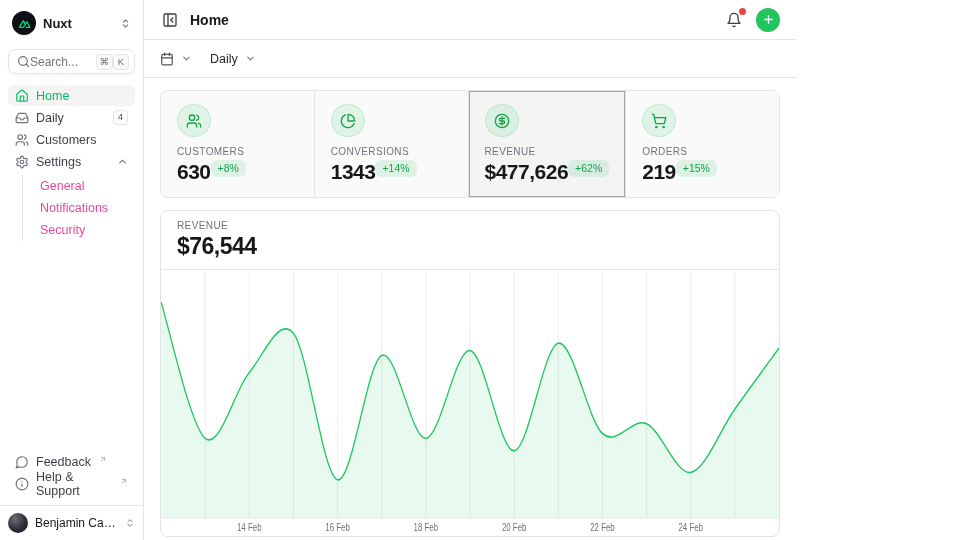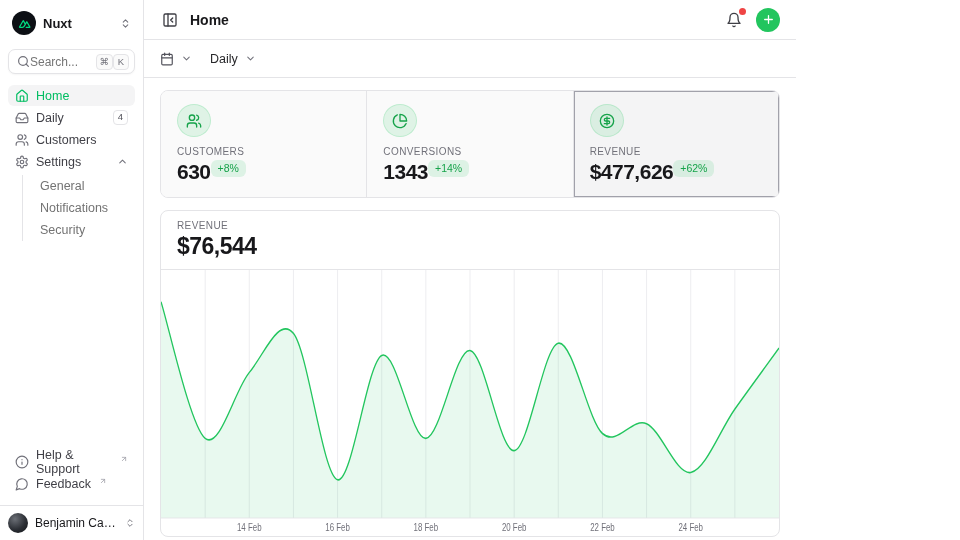--- a/index.html
+++ b/index.html
@@ -32,21 +32,21 @@
   .nav { margin-top:11px; display:flex; flex-direction:column; }
   .nav-item { display:flex; align-items:center; gap:7px; padding:3px 7px; border-radius:6px;
     font-size:12.5px; color:#3f3f46; cursor:pointer; height:21px; margin-bottom:1px; }
   .nav-item .nicon { color:#71717a; display:flex; flex:none; }
   .nav-item.active { background:#f4f4f5; color:#00bd62; font-weight:500; }
   .nav-item.active .nicon { color:#00bd62; }
   .nav-badge { margin-left:auto; font-size:9.5px; color:#52525b; border:1px solid #e4e4e7;
     border-radius:4px; padding:1px 4px; line-height:1.1; background:#fff; }
   .nav-chev { margin-left:auto; color:#71717a; display:flex; }
   .subnav { border-left:1px solid #e4e4e7; margin:2px 0 0 14px; padding-left:0; display:flex; flex-direction:column; }
-  .subnav-item { font-size:12.5px; color:#737373; padding:4px 8px 4px 17px; cursor:pointer; height:21px;
+  .subnav-item { font-size:12.5px; color:#ec4899; padding:4px 8px 4px 17px; cursor:pointer; height:21px;
     display:flex; align-items:center; border-radius:6px; margin-bottom:1px; }
 
   .side-foot { display:flex; flex-direction:column; margin-bottom:2px; }
   .ext-arrow { color:#a1a1aa; display:flex; margin-left:1px; margin-bottom:6px; }
   .user-row { border-top:1px solid #e4e4e7; padding:7px 8px; display:flex; align-items:center; gap:7px; cursor:pointer; }
   .avatar { width:20px; height:20px; border-radius:50%; flex:none;
     background:radial-gradient(circle at 35% 30%, #6b6f76 0%, #2c2f35 55%, #101215 100%); }
   .user-name { font-size:12px; font-weight:500; white-space:nowrap; overflow:hidden; text-overflow:ellipsis; }
 
   
@@ -174,40 +174,40 @@
           <div class="subnav-item">Security</div>
         </div>
       </nav>
 
       <div class="spacer"></div>
 
       <div class="side-foot">
         <div class="nav-item">
           <span class="nicon">
             <svg width="14" height="14" viewBox="0 0 24 24" fill="none" stroke="currentColor" stroke-width="2" stroke-linecap="round" stroke-linejoin="round">
-                <circle cx="12" cy="12" r="10"></circle>
-                <path d="M12 16v-4"></path>
-                <path d="M12 8h.01"></path>
-              </svg>
-          </span>
-          <span>Help &amp; Support</span>
+                <path d="M7.9 20A9 9 0 1 0 4 16.1L2 22Z"></path>
+              </svg>
+          </span>
+          <span>Feedback</span>
           <span class="ext-arrow">
             <svg width="8" height="8" viewBox="0 0 24 24" fill="none" stroke="currentColor" stroke-width="2.4" stroke-linecap="round" stroke-linejoin="round">
                 <path d="M7 7h10v10"></path>
                 <path d="M7 17 17 7"></path>
               </svg>
           </span>
         </div>
         <div class="nav-item">
           <span class="nicon">
             <svg width="14" height="14" viewBox="0 0 24 24" fill="none" stroke="currentColor" stroke-width="2" stroke-linecap="round" stroke-linejoin="round">
-                <path d="M7.9 20A9 9 0 1 0 4 16.1L2 22Z"></path>
-              </svg>
-          </span>
-          <span>Feedback</span>
+                <circle cx="12" cy="12" r="10"></circle>
+                <path d="M12 16v-4"></path>
+                <path d="M12 8h.01"></path>
+              </svg>
+          </span>
+          <span>Help &amp; Support</span>
           <span class="ext-arrow">
             <svg width="8" height="8" viewBox="0 0 24 24" fill="none" stroke="currentColor" stroke-width="2.4" stroke-linecap="round" stroke-linejoin="round">
                 <path d="M7 7h10v10"></path>
                 <path d="M7 17 17 7"></path>
               </svg>
           </span>
         </div>
       </div>
     </div>
 
@@ -312,20 +312,34 @@
             <svg width="16" height="16" viewBox="0 0 24 24" fill="none" stroke="currentColor" stroke-width="2" stroke-linecap="round" stroke-linejoin="round">
                 <circle cx="12" cy="12" r="10"></circle>
                 <path d="M16 8h-6a2 2 0 1 0 0 4h4a2 2 0 1 1 0 4H8"></path>
                 <path d="M12 18V6"></path>
               </svg>
           </span>
           <span class="stat-label">REVENUE</span>
           <div class="stat-value-row">
             <span class="stat-value">$477,626</span>
             <span class="delta-badge">+62%</span>
+          </div>
+        </div>
+        <div class="stat-card">
+          <span class="stat-icon">
+            <svg width="16" height="16" viewBox="0 0 24 24" fill="none" stroke="currentColor" stroke-width="2" stroke-linecap="round" stroke-linejoin="round">
+                <circle cx="8" cy="21" r="1"></circle>
+                <circle cx="19" cy="21" r="1"></circle>
+                <path d="M2.05 2.05h2l2.66 12.42a2 2 0 0 0 2 1.58h9.78a2 2 0 0 0 1.95-1.57l1.65-7.43H5.12"></path>
+              </svg>
+          </span>
+          <span class="stat-label">ORDERS</span>
+          <div class="stat-value-row">
+            <span class="stat-value">219</span>
+            <span class="delta-badge">+15%</span>
           </div>
         </div>
       </div>
 
       <div class="chart-card">
         <div class="chart-head">
           <div class="chart-label">REVENUE</div>
           <div class="chart-value">$76,544</div>
         </div>
         <div class="chart-plot">

